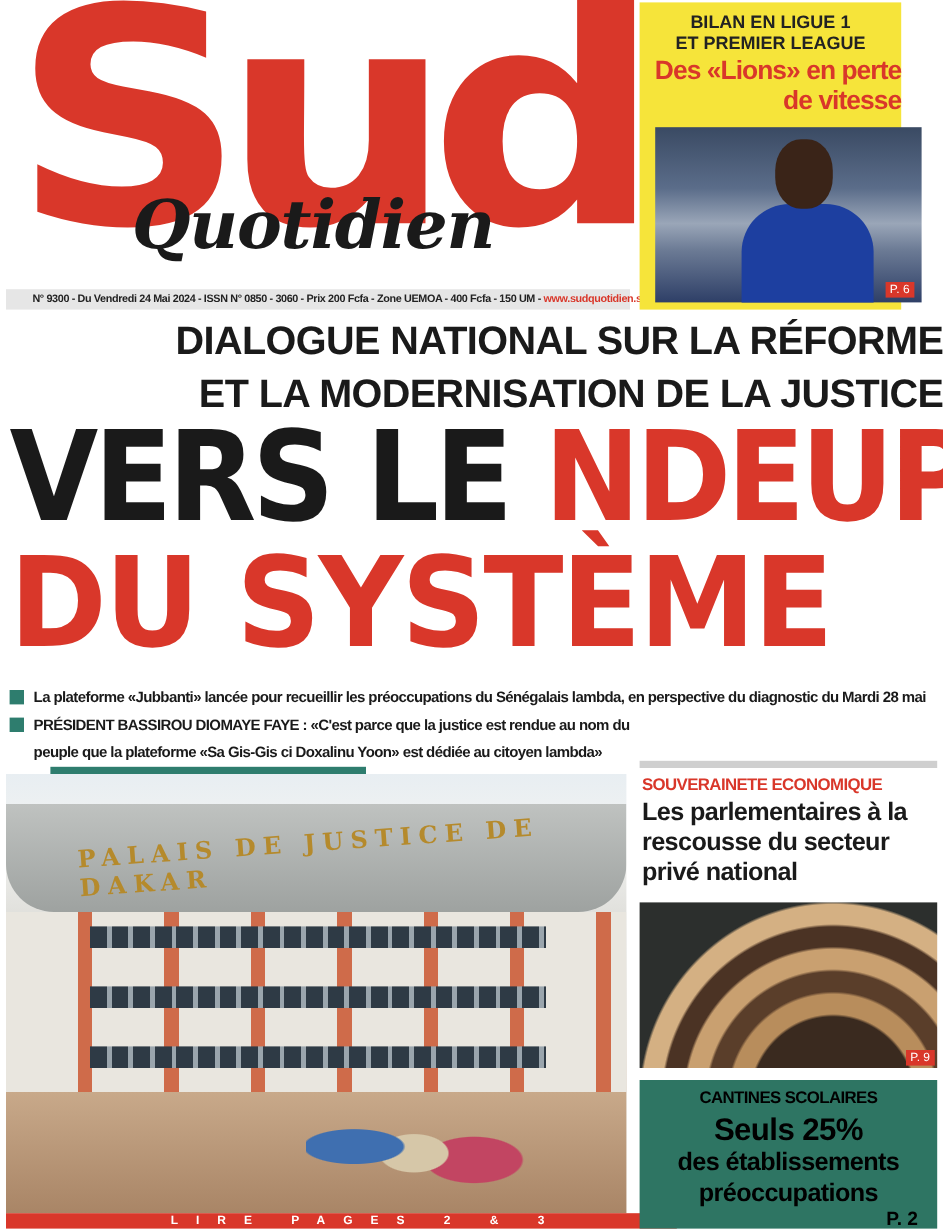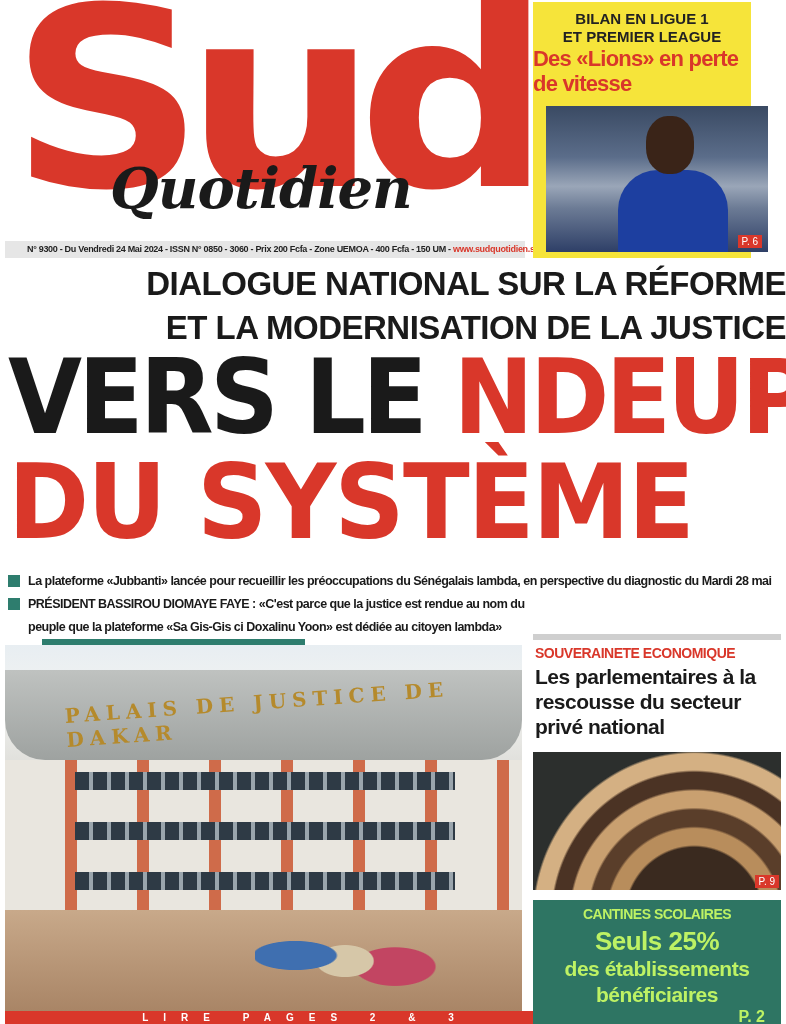--- a/index.html
+++ b/index.html
@@ -7,21 +7,21 @@
   .abs{position:absolute;}
   
   .mast{left:10px;top:5px;width:515px;height:232px;}
   .sud{position:absolute;left:0;top:-30px;font-family:"DejaVu Sans",sans-serif;font-weight:900;font-size:250px;letter-spacing:-18px;color:#d9372a;line-height:1;transform:scaleX(1.08);transform-origin:left top;}
   .quot{position:absolute;left:100px;top:150px;font-family:"DejaVu Serif",serif;font-style:italic;font-weight:bold;font-size:56px;color:#1a1a1a;background:rgba(255,255,255,0);letter-spacing:-1px;}
   .infobar{left:5px;top:241px;width:520px;height:17px;background:#e6e6e6;font-size:9px;font-weight:bold;color:#222;line-height:17px;padding-left:22px;box-sizing:border-box;white-space:nowrap;letter-spacing:-0.3px;}
   .infobar .url{color:#d9372a;}
   
   .sport{left:533px;top:2px;width:218px;height:256px;background:#f6e43a;}
   .sport .kicker{position:absolute;top:8px;width:100%;text-align:center;font-weight:bold;font-size:15px;line-height:18px;color:#222;}
-  .sport .title{position:absolute;top:44px;width:100%;text-align:left;font-weight:bold;font-size:22px;line-height:25px;color:#d9372a;letter-spacing:-0.8px;}
+  .sport .title{position:absolute;top:44px;width:100%;text-align:right;font-weight:bold;font-size:22px;line-height:25px;color:#d9372a;letter-spacing:-0.8px;}
   .sport .photo{position:absolute;left:13px;top:104px;width:222px;height:146px;background:linear-gradient(180deg,#3a4a63 0%,#5b6d8a 35%,#9aa6b8 55%,#6c7b95 70%,#2e3f67 100%);overflow:hidden;}
   .player{position:absolute;left:72px;top:8px;width:110px;height:140px;}
   .player .head{position:absolute;left:28px;top:2px;width:48px;height:58px;border-radius:45%;background:#3a2418;}
   .player .shirt{position:absolute;left:0;top:56px;width:110px;height:90px;border-radius:40px 40px 0 0;background:#1d3fa0;}
   .pageref{position:absolute;background:#d9372a;color:#fff;font-weight:normal;font-size:10px;padding:1px 4px;}
   
   .h-sup{left:0;top:262px;width:786px;text-align:right;font-weight:bold;font-size:33px;line-height:44px;color:#1a1a1a;letter-spacing:-0.5px;}
   .h-main1{left:8px;top:345px;width:780px;white-space:nowrap;font-family:"DejaVu Sans",sans-serif;font-weight:900;font-size:104px;line-height:104px;letter-spacing:-4px;transform:scaleX(0.92);transform-origin:left top;}
   .h-main1 .black{color:#1a1a1a;}
   .h-main1 .red{color:#d9372a;}
@@ -39,21 +39,21 @@
   .floor{position:absolute;left:0;top:115px;width:517px;height:150px;background:repeating-linear-gradient(90deg,#e9e6df 0,#e9e6df 60px,#cf6b4a 60px,#cf6b4a 72px);}
   .win{position:absolute;left:70px;width:380px;height:18px;background:repeating-linear-gradient(90deg,#2e3a45 0,#2e3a45 14px,#9aa5ad 14px,#9aa5ad 18px);}
   .ground{position:absolute;left:0;top:265px;width:517px;height:101px;background:linear-gradient(180deg,#c8a98a,#a98566);}
   .people{position:absolute;left:250px;top:255px;width:200px;height:111px;background:radial-gradient(ellipse at 20% 50%,#3f6fb0 0 18%,transparent 19%),radial-gradient(ellipse at 45% 55%,#d6c7a8 0 18%,transparent 19%),radial-gradient(ellipse at 70% 60%,#c24562 0 20%,transparent 21%);}
   .lire{left:5px;top:1011px;width:517px;height:13px;background:#d9372a;color:#fff;font-weight:bold;font-size:10px;line-height:13px;text-align:center;letter-spacing:15px;padding-left:42px;}
   
   .eco-kicker{left:535px;top:645px;font-weight:bold;font-size:14px;color:#d9372a;letter-spacing:-0.5px;}
   .eco-title{left:535px;top:664px;width:250px;font-weight:bold;font-size:21px;line-height:25px;color:#1a1a1a;letter-spacing:-0.5px;}
   .hemicycle{left:533px;top:752px;width:248px;height:138px;overflow:hidden;background:radial-gradient(ellipse at 65% 120%,#3a2a1f 0 30%,#b88d5c 31% 38%,#5a3e2a 39% 46%,#c9a070 47% 54%,#4b3324 55% 62%,#d4b083 63% 70%,#2c2f2d 71%);}
   
-  .cantines{left:533px;top:900px;width:248px;height:124px;background:#2e7563;color:#bef264;text-align:center;}
+  .cantines{left:533px;top:900px;width:248px;height:124px;background:#2e7563;color:#000000;text-align:center;}
   .cantines .kicker{position:absolute;top:6px;width:100%;font-weight:bold;font-size:14px;letter-spacing:-0.5px;}
   .cantines .title{position:absolute;top:26px;width:100%;font-weight:bold;font-size:21px;line-height:26px;letter-spacing:-0.5px;}
   .cantines .p{position:absolute;right:16px;top:108px;font-weight:bold;font-size:16px;}
 </style>
 </head>
 <body>
 
 <div class="abs mast">
   <div class="sud">Sud</div>
   <div class="quot">Quotidien</div>
@@ -116,16 +116,16 @@
 <div class="abs eco-title">Les parlementaires à la rescousse du secteur privé national</div>
 <div class="abs hemicycle">
   <span class="pageref" style="right:2px;bottom:2px;">P. 9</span>
 </div>
 
 <div class="abs cantines">
   <div class="kicker">CANTINES SCOLAIRES</div>
   <div class="title">
     <div style="font-size:26px;line-height:30px;">Seuls 25%</div>
     <div>des établissements</div>
-    <div>bénéficiaires</div>
+    <div>préoccupations</div>
   </div>
   <div class="p">P. 2</div>
 </div>
 
 </body></html>

